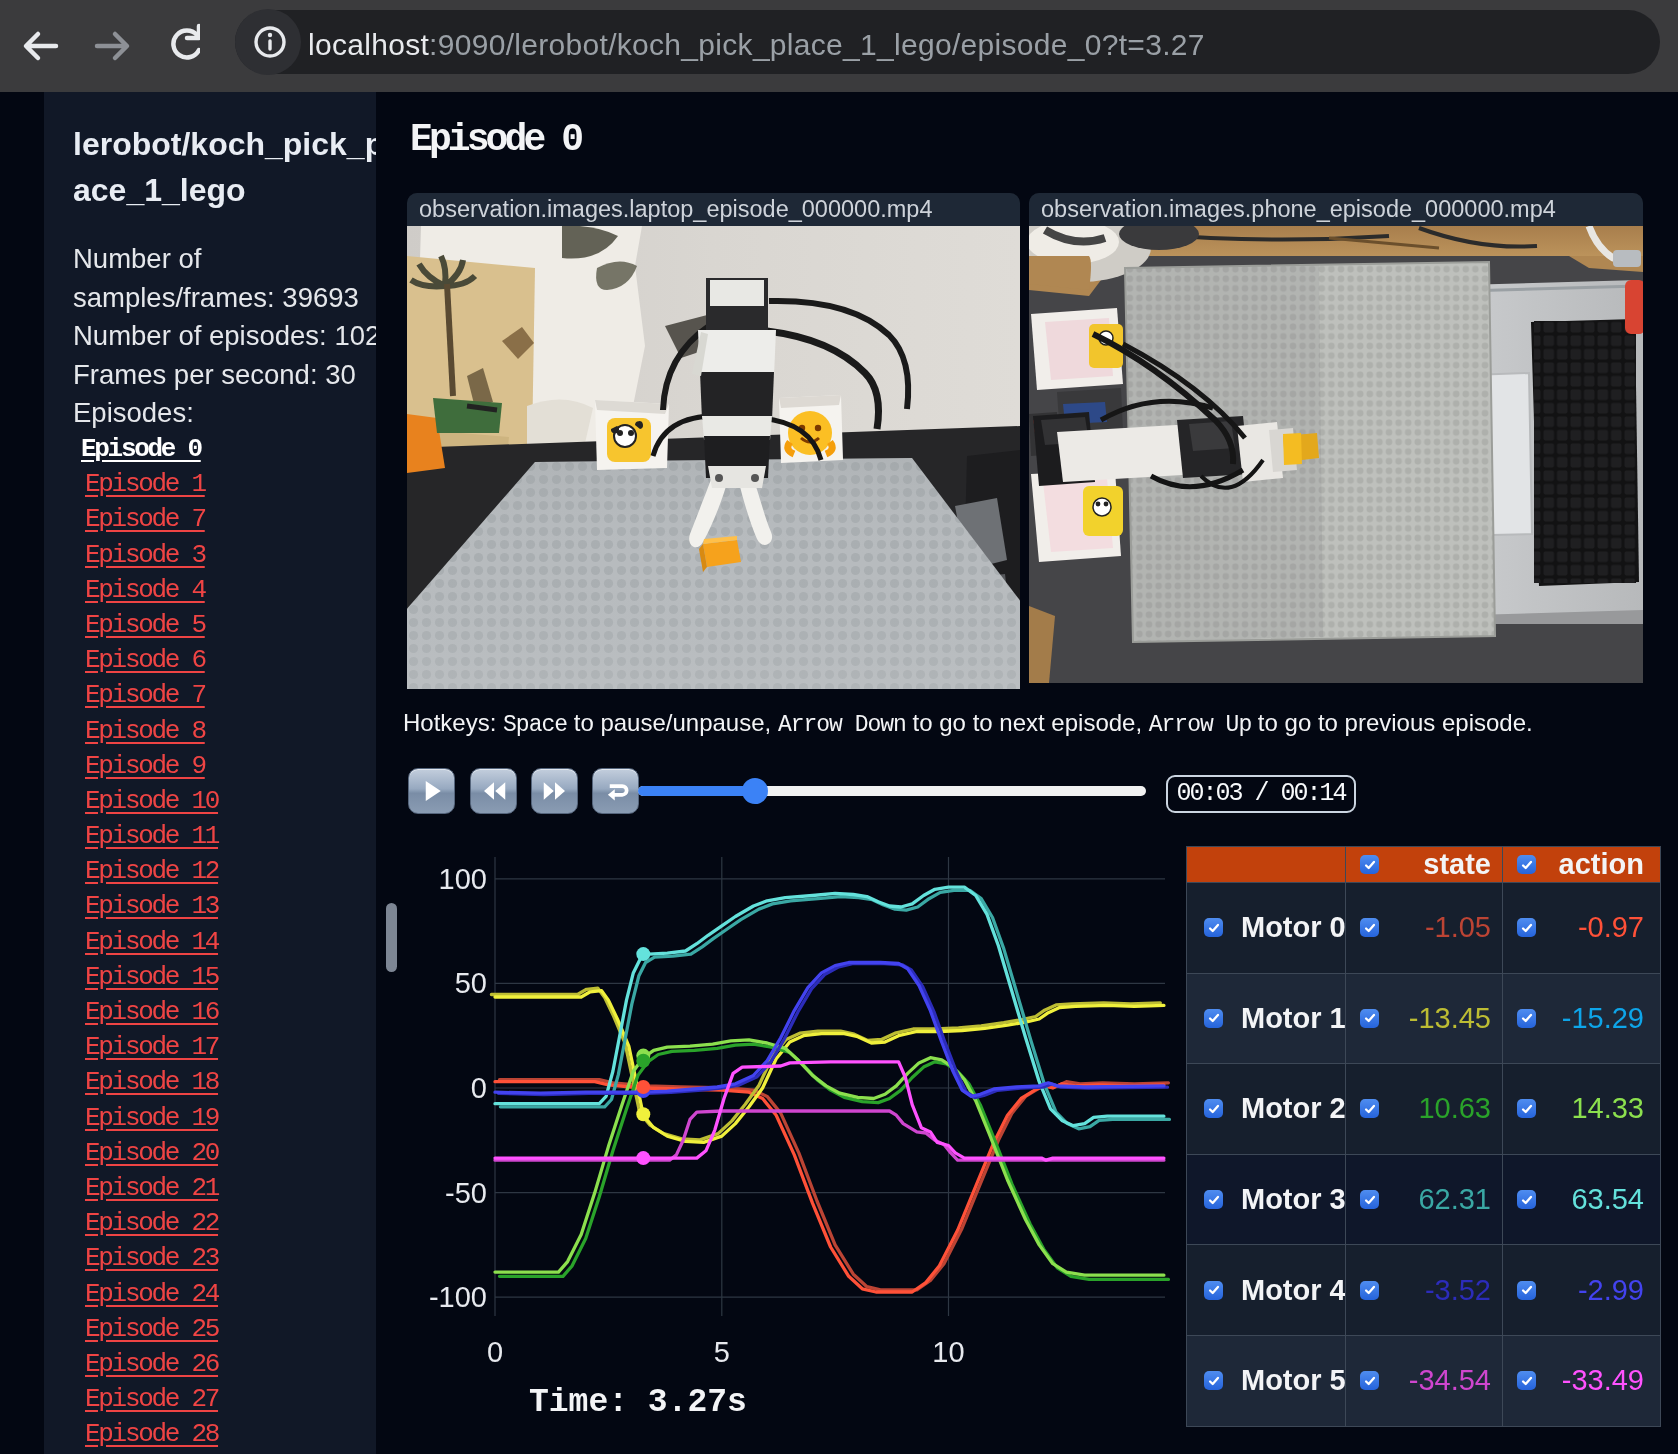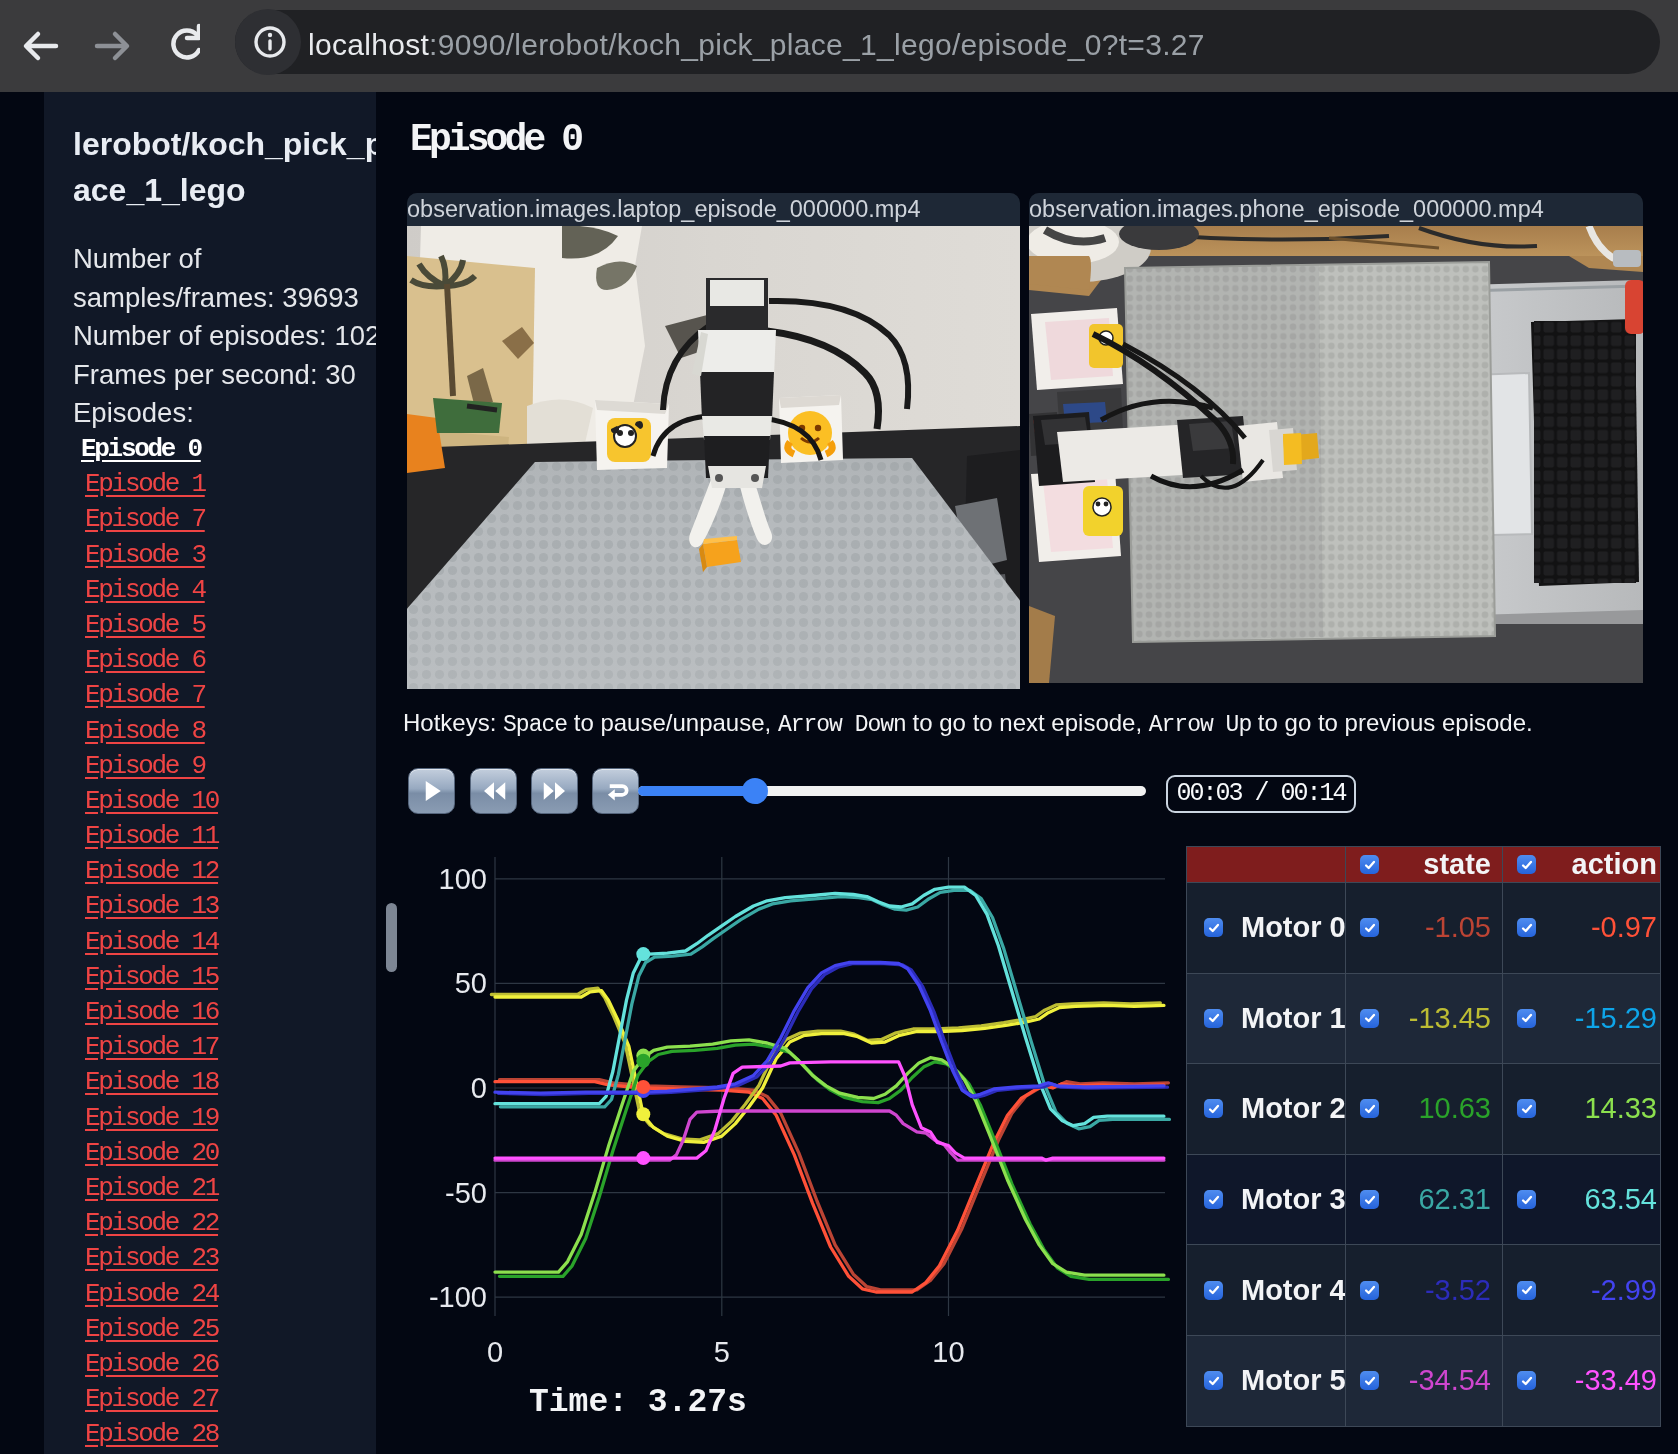--- a/index.html
+++ b/index.html
@@ -18,36 +18,36 @@
 #eplist { position:absolute; left:41px; top:342px; list-style:none; }
 #eplist li { height:35.2px; }
 #eplist a { font-family:"Liberation Mono",monospace; font-size:26px; letter-spacing:-2.3px; color:#ef4444; text-decoration:underline; text-underline-offset:4px; }
 #eplist li.cur { margin-left:-4px; }
 #eplist li.cur a { font-weight:bold; color:#ffffff; }
 
 #main { position:absolute; left:376px; top:92px; width:1302px; height:1362px; background:#030712; }
 #scrollthumb { position:absolute; left:386px; top:903px; width:11px; height:69px; border-radius:6px; background:#7d8694; }
 #mhead { position:absolute; left:410px; top:118px; font-family:"Liberation Mono",monospace; font-weight:bold; font-size:38px; letter-spacing:-3.9px; color:#f3f4f6; }
 .vidbox { position:absolute; top:193px; background:#10151f; border-radius:10px 10px 0 0; }
-.vidtitle { height:33px; background:#1e2836; border-radius:10px 10px 0 0; color:#ced3da; font-size:23.5px; line-height:33px; white-space:nowrap; overflow:hidden; }
+.vidtitle { height:33px; background:#1e2836; border-radius:10px 10px 0 0; color:#ced3da; font-size:23.5px; line-height:33px; padding-left:12px; white-space:nowrap; overflow:hidden; }
 #hotkeys { position:absolute; left:403px; top:709px; font-size:24px; color:#f3f4f6; white-space:nowrap; }
 #hotkeys .mono { font-size:23px; letter-spacing:-1px; }
 .pbtn { position:absolute; top:768px; width:47px; height:46px; border-radius:10px; background:linear-gradient(180deg,#c3cedd 0%,#97a9c0 45%,#7a8da6 55%,#8a9cb3 100%); border:1px solid #55657c; display:flex; align-items:center; justify-content:center; box-shadow:inset 0 1px 0 rgba(255,255,255,0.5); }
 #slider { position:absolute; left:638px; top:786px; width:508px; height:10px; border-radius:5px; background:#f1f1f1; }
 #sliderfill { position:absolute; left:638px; top:786px; width:117px; height:10px; border-radius:5px; background:#3b82f6; }
 #sliderthumb { position:absolute; left:742px; top:778px; width:26px; height:26px; border-radius:13px; background:#3b82f6; }
 #timebox { position:absolute; left:1166px; top:775px; width:190px; height:38px; border:2px solid #cbd5e1; border-radius:9px; color:#f8fafc; font-family:"Liberation Mono",monospace; font-size:25px; letter-spacing:-2px; text-align:center; line-height:34px; }
 
 #mtable { position:absolute; left:1186px; top:846px; width:475px; border:1px solid #3d4857; border-top:none; }
-.thead { display:flex; height:36px; background:#7f1d1d; border-top:1px solid #3d4857; }
+.thead { display:flex; height:36px; background:#c2410c; border-top:1px solid #3d4857; }
 .trow { display:flex; height:90.6px; border-top:1px solid #3d4857; }
 .thead > div, .trow > div { display:flex; align-items:center; }
 .c1 { width:158px; padding-left:17px; white-space:nowrap; }
 .c2 { width:157px; border-left:1px solid #3d4857; padding-left:14px; padding-right:11px; justify-content:space-between; }
-.c3 { width:158px; border-left:1px solid #3d4857; padding-left:14px; padding-right:3px; justify-content:space-between; }
+.c3 { width:158px; border-left:1px solid #3d4857; padding-left:14px; padding-right:16px; justify-content:space-between; }
 .c1 b { margin-left:18px; }
 #mtable { font-size:29px; color:#f3f4f6; }
 .thead b { margin-left:auto; }
 .cb { width:19px; height:19px; border-radius:5px; background:linear-gradient(180deg,#4f8df0,#2563db); display:inline-flex; align-items:center; justify-content:center; flex:none; }
 </style></head>
 <body>
 <div id="page">
 <div id="chrome">
   <svg width="200" height="92" style="position:absolute;left:0;top:0">
     <path d="M56 46 H28 M38 34 L26 46 L38 58" stroke="#e8eaed" stroke-width="4.5" fill="none" stroke-linecap="round" stroke-linejoin="round"></path>

